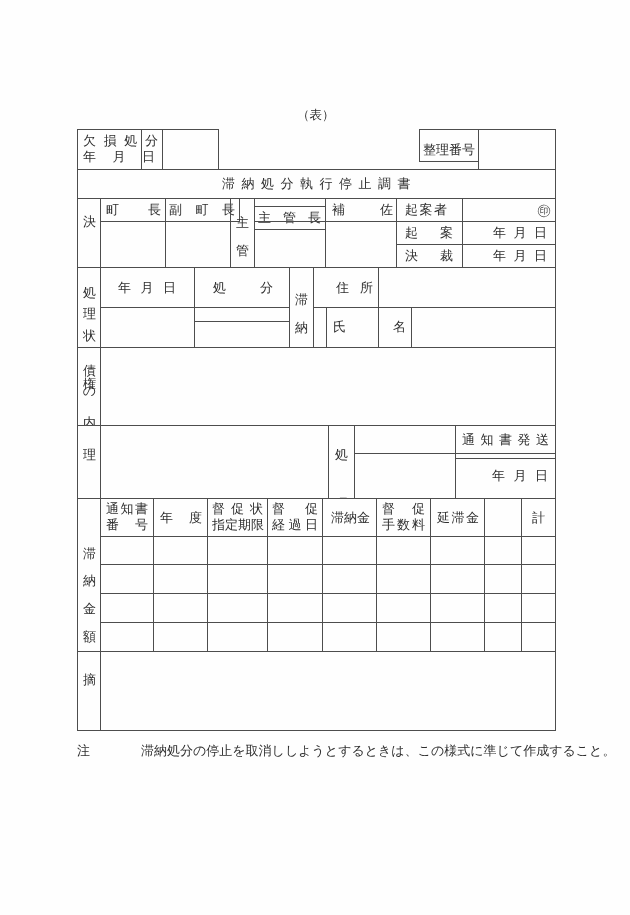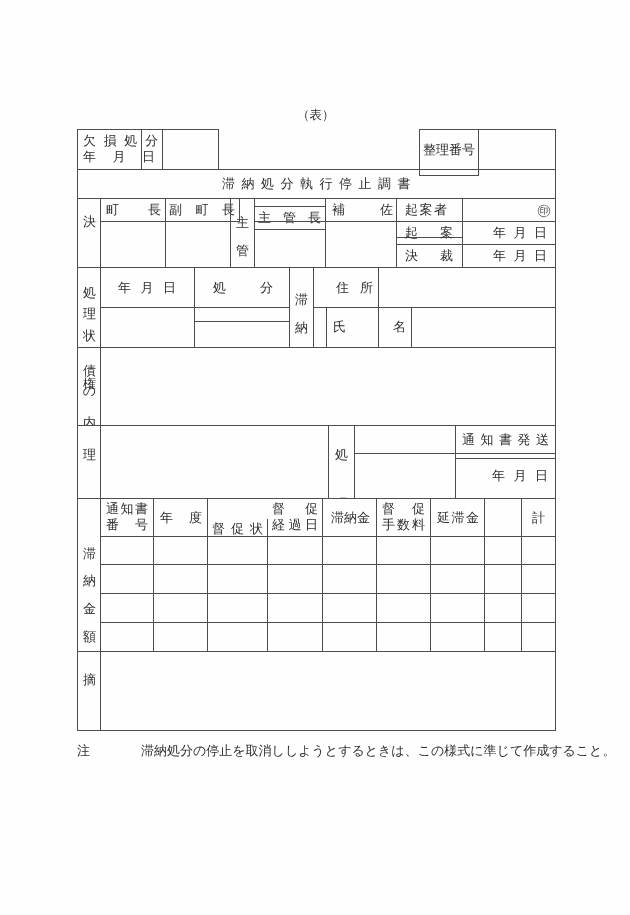--- a/index.html
+++ b/index.html
@@ -56,42 +56,42 @@
 
 <div class="page">
 
   <div class="abs" style="left:297px; top:107px; font-size:12.5px;">（表）</div>
 
   <div class="c" style="left:77px; top:129px; width:86px; height:41px; padding:3px 4px 0 5px;">
     <span class="ln jt">欠損処分</span>
     <span class="ln jt" style="padding-right:3px;">年月日</span>
   </div>
   <div class="c" style="left:141px; top:129px; width:78px; height:41px;"></div>
-  <div class="c ctr" style="left:419px; top:129px; width:60px; height:47px; line-height:39px;">整理番号</div>
+  <div class="c ctr" style="left:419px; top:129px; width:60px; height:33px; line-height:39px;">整理番号</div>
   <div class="c" style="left:478px; top:129px; width:78px; height:41px;"></div>
 
   <div class="c ctr" style="left:77px; top:169px; width:479px; height:30px; line-height:28px; letter-spacing:6.5px; padding-left:6px;">滞納処分執行停止調書</div>
 
   <div class="c v" style="left:77px; top:198px; width:24px; height:70px; line-height:22px; padding:5px 0 4px 0;">決裁</div>
 
   <div class="c jt" style="left:100px; top:198px; width:66px; height:24px; line-height:22px; padding:0 4px 0 5px;">町長</div>
   <div class="c" style="left:100px; top:221px; width:66px; height:47px;"></div>
 
   <div class="c jt" style="left:165px; top:198px; width:75px; height:24px; line-height:22px; padding:0 4px 0 3px;">副町長</div>
   <div class="c" style="left:165px; top:221px; width:66px; height:47px;"></div>
 
   <div class="c v" style="left:230px; top:198px; width:25px; height:70px; line-height:23px; padding:5px 0 4px 0;">主管課</div>
 
   <div class="c jt" style="left:254px; top:206px; width:72px; height:24px; line-height:22px; padding:0 4px 0 3px;">主管長</div>
   <div class="c" style="left:254px; top:221px; width:72px; height:47px;"></div>
 
   <div class="c jt" style="left:325px; top:198px; width:72px; height:24px; line-height:22px; padding:0 3px 0 6px;">補佐</div>
   <div class="c" style="left:325px; top:221px; width:72px; height:47px;"></div>
 
-  <div class="c jt" style="left:396px; top:198px; width:67px; height:40px; line-height:22px; padding:0 15px 0 8px;">起案者</div>
+  <div class="c jt" style="left:396px; top:198px; width:67px; height:24px; line-height:22px; padding:0 15px 0 8px;">起案者</div>
   <div class="c rt" style="left:462px; top:198px; width:94px; height:24px; line-height:22px; padding-right:4px;">
     <span style="font-size:14px;">㊞</span>
   </div>
 
   <div class="c jt" style="left:396px; top:221px; width:67px; height:24px; line-height:22px; padding:0 9px 0 8px;">起案</div>
   <div class="c jt" style="left:462px; top:221px; width:94px; height:24px; line-height:22px; padding:0 8px 0 30px;">年月日</div>
 
   <div class="c jt" style="left:396px; top:244px; width:67px; height:24px; line-height:22px; padding:0 9px 0 8px;">決裁</div>
   <div class="c jt" style="left:462px; top:244px; width:94px; height:24px; line-height:22px; padding:0 8px 0 30px;">年月日</div>
 
@@ -126,21 +126,21 @@
 
   <div class="c v" style="left:77px; top:498px; width:24px; height:154px; line-height:22px; padding:37px 0 32px 0;">滞納金額</div>
 
   <div class="grid">
 
     <div class="g gh2" style="padding-left:5px; padding-right:5px;">
       <span class="ln jt">通知書</span>
       <span class="ln jt">番号</span>
     </div>
     <div class="g gh1 jt" style="padding:0 5px 0 6px;">年度</div>
-    <div class="g gh2" style="padding-left:4px; padding-right:4px;margin-top:20px;">
+    <div class="g gh2" style="padding-left:4px; padding-right:4px;">
       <span class="ln jt">督促状</span>
       <span class="ln jt">指定期限</span>
     </div>
     <div class="g gh2" style="padding-left:4px; padding-right:4px;">
       <span class="ln jt">督促</span>
       <span class="ln jt">経過日</span>
     </div>
     <div class="g gh1 jt" style="padding:0 6px 0 8px;">滞納金</div>
     <div class="g gh2" style="padding-left:5px; padding-right:5px;">
       <span class="ln jt">督促</span>

